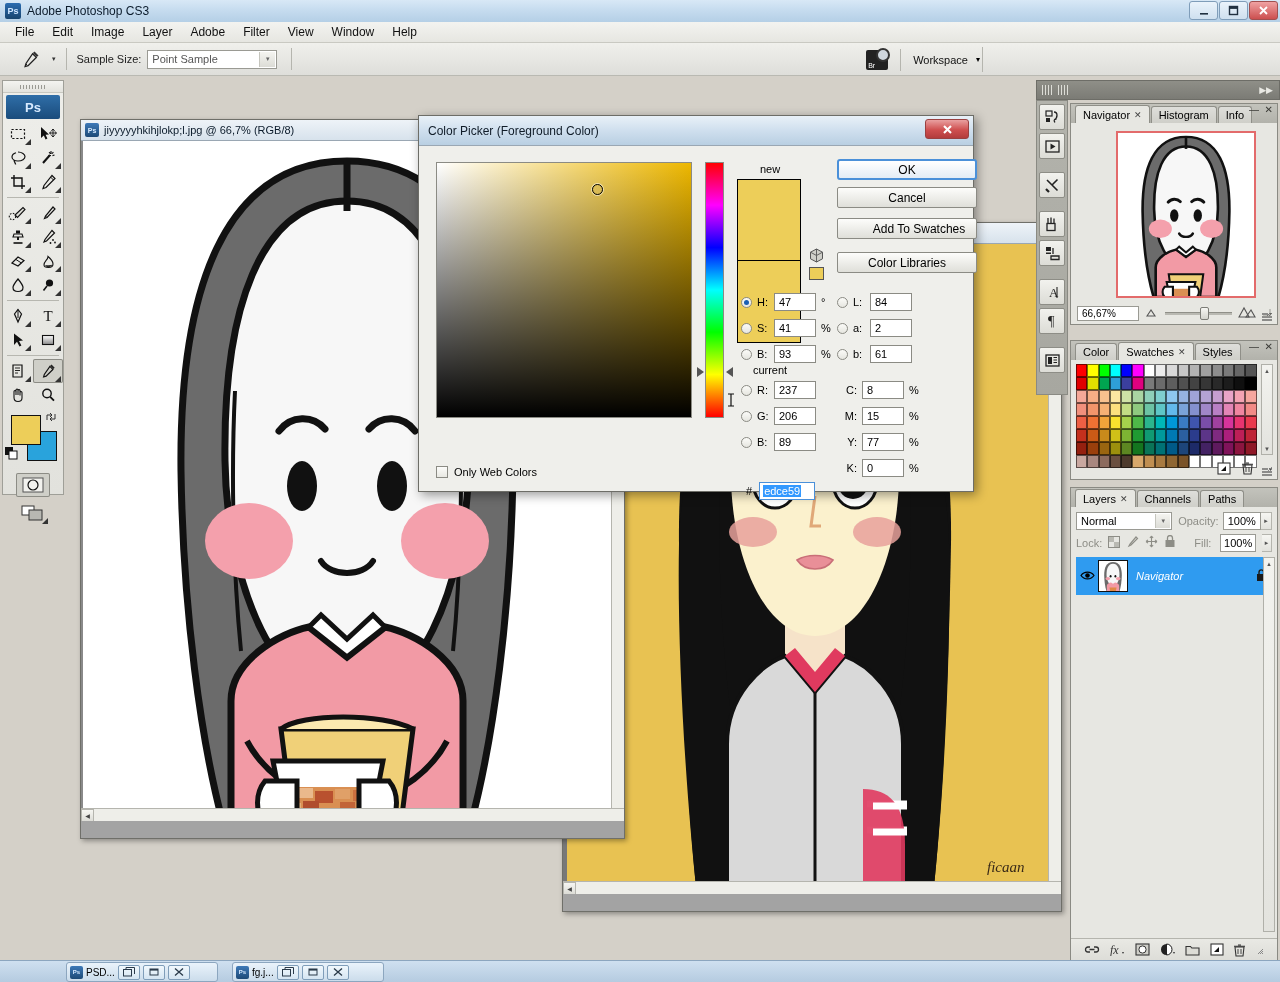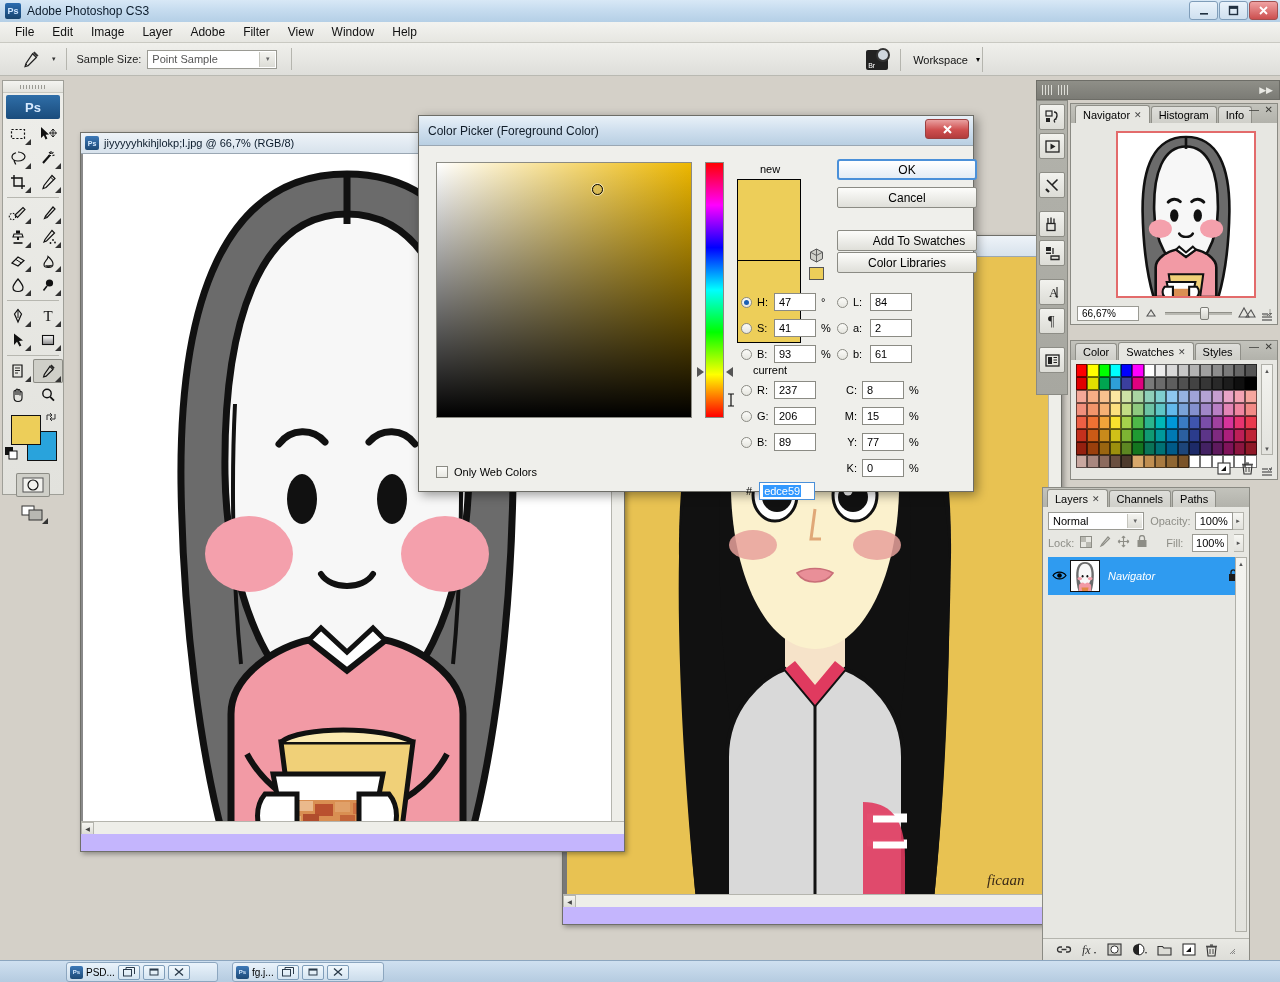--- a/index.html
+++ b/index.html
@@ -141,23 +141,22 @@
     position:absolute; left:24px; top:20px; width:30px;height:30px;
     border:1px solid #111; background:#29a3dc; z-index:1;
   }
   .swap-ico { position:absolute; right:6px; top:0px; font-size:11px; color:#333; }
   .def-ico { position:absolute; left:2px; top:36px; }
   .tb-bottom { display:flex; flex-direction:column; align-items:center; gap:4px; margin-top:4px;}
   .tb-bottom .tool { width:34px; }
 
   
   .docwin {
-    position:absolute; background:#c4b5fd; border:1px solid #6f6f69;
+    position:absolute; background:#a3a3a3; border:1px solid #6f6f69;
     box-shadow:2px 2px 5px rgba(0,0,0,.35);
-    margin-top:13px;
   }
   .doc-tb {
     height:21px; background:linear-gradient(180deg,#eef3f8,#d7e2ec);
     border-bottom:1px solid #9aa7b3; display:flex;align-items:center; padding-left:4px;
     font-size:11px; color:#0b1b2b;
   }
   .doc-tb-ico {
     width:14px;height:14px;margin-right:5px;border-radius:2px;
     background:linear-gradient(180deg,#3d79b8,#1d4a77);
     color:#d6eaff;font-size:7px;font-weight:bold;
@@ -252,21 +251,21 @@
     border:1px solid #8b8b84; border-radius:2px;
     display:flex;align-items:center;justify-content:center;
     font-size:12px;
   }
   .cp-btn.primary {
     border:2px solid #4a90d9; border-radius:3px;
     background:linear-gradient(180deg,#ffffff,#e3ecf5);
   }
   .btn-ok { top:13px; }
   .btn-cancel { top:41px; }
-  .btn-add { top:84px;padding-left:24px; }
+  .btn-add { top:72px;padding-left:24px; }
   .btn-lib { top:106px; }
 
   .field-row { position:absolute; display:flex; align-items:center; height:20px; }
   .radio {
     width:11px;height:11px;border-radius:50%;
     border:1px solid #8b8b84; background:linear-gradient(180deg,#fbfbf8,#e6e6e0);
     margin-right:5px; position:relative;
   }
   .radio.on:after {
     content:""; position:absolute; left:2px; top:2px; width:5px;height:5px;border-radius:50%;
@@ -1160,21 +1159,21 @@
           </div>
           <div>
             <svg width="9" height="9" viewBox="0 0 9 9">
                 <path d="M5,8 L8,5 M7,8 L8,7 M3,8 L8,3" stroke="#888" stroke-width="1"></path>
               </svg>
           </div>
         </div>
       </div>
     </div>
 
-    <div class="panel" style="left:1042px;top:487px;width:208px;height:476px;">
+    <div class="panel" style="left:1070px;top:487px;width:208px;height:476px;">
       <div class="panel-tabs">
         <div class="ptab active">
           <span>Layers</span>
           <span class="x">✕</span>
         </div>
         <div class="ptab">
           <span>Channels</span>
         </div>
         <div class="ptab">
           <span>Paths</span>

